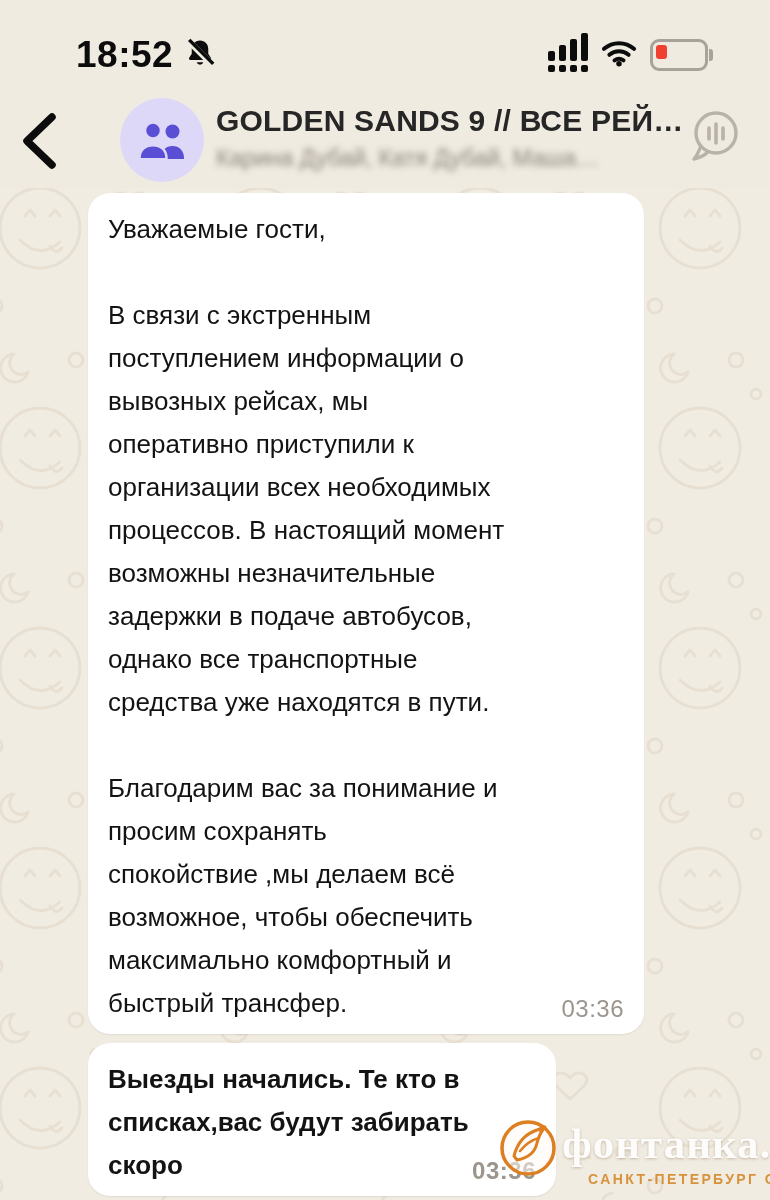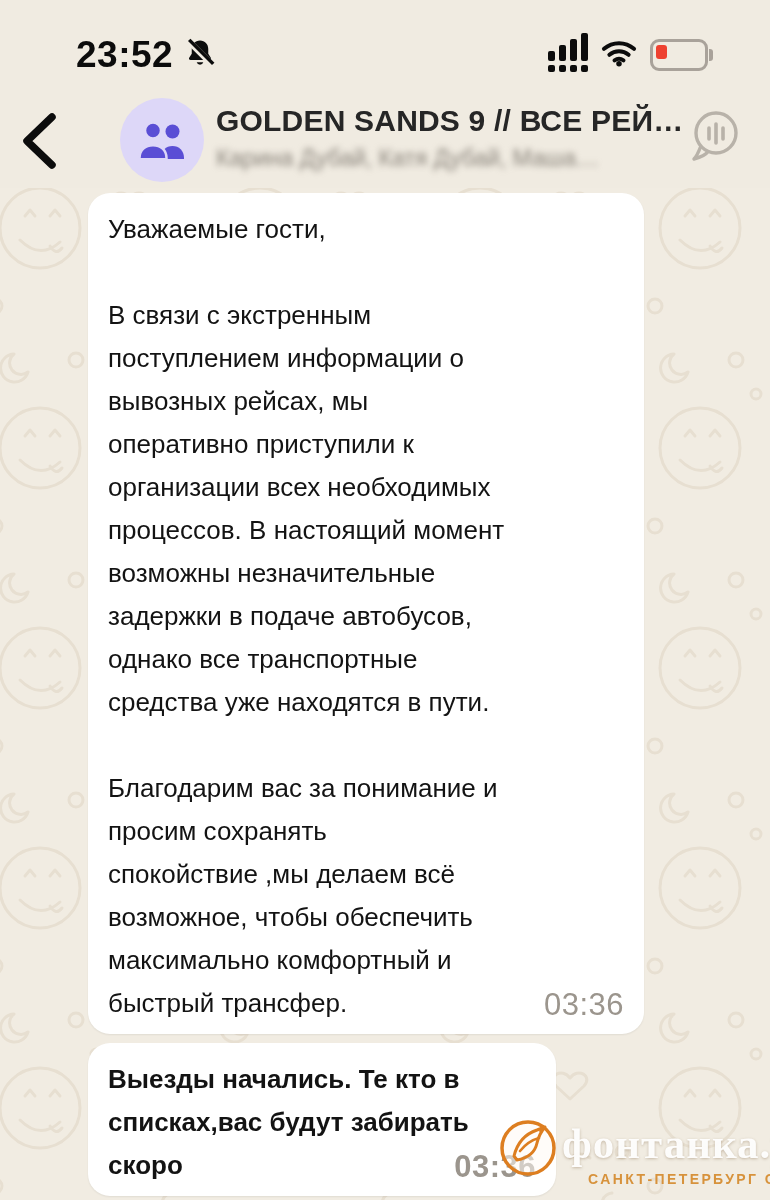--- a/index.html
+++ b/index.html
@@ -38,21 +38,21 @@
     box-shadow:0 1px 2px rgba(0,0,0,.07);
     width:max-content;max-width:648px;
   }
   .bubble-1{min-width:556px;}
   .bubble-2{min-width:468px;margin-top:9px;font-weight:bold;}
   .msg-text{
     white-space:pre-line;font-size:26px;line-height:43px;color:#131313;
     padding:15px 22px 9px 20px;
   }
   .msg-time{
-    position:absolute;right:20px;bottom:11px;font-size:31px;color:#9b958d;letter-spacing:.5px;
+    position:absolute;right:20px;bottom:11px;font-size:24px;color:#9b958d;letter-spacing:.5px;
   }
   
   .watermark{position:absolute;left:496px;top:1116px;z-index:6;display:flex;align-items:flex-start;pointer-events:none;}
   .wm-logo{flex:0 0 auto;}
   .wm-text{margin-left:2px;margin-top:6px;}
   .wm-title{
     font-family:"Liberation Serif","DejaVu Serif",serif;font-weight:700;font-size:43px;line-height:1;
     color:rgba(255,255,255,.95);letter-spacing:1px;text-shadow:0 1px 3px rgba(140,115,85,.45);white-space:nowrap;
   }
   .wm-sub{
@@ -401,21 +401,21 @@
         <circle cx="96" cy="202" r="7"></circle>
         <path d="M176 166 q-14 8 -10 24 q16 2 22 -12 q4 -12 -12 -12 z m6 -2 q2 -8 10 -9"></path>
         <path d="M196 196 q-10 6 -6 17 q12 1 15 -9 q2 -9 -9 -8 z m4 -2 q2 -6 8 -7"></path>
         <path d="M34 196 a14 14 0 1 0 14 18 a11 11 0 0 1 -14 -18 z"></path>
         <path d="M150 120 q10 -8 20 0"></path>
       </g>
     </svg>
 
   <div class="header">
     <div class="status-bar">
-      <span class="status-time">23:52</span>
+      <span class="status-time">18:52</span>
       <span class="bell">
         <svg width="36" height="36" viewBox="0 0 24 24">
           <path d="M12 3c-3.3 0-5.5 2.4-5.5 5.6v3.2L4.8 14.5c-.4.7 0 1.5.9 1.5h12.6c.9 0 1.3-.8.9-1.5l-1.7-2.7V8.6C17.5 5.4 15.3 3 12 3z" fill="#0c0c0c"></path>
           <path d="M9.8 17.5a2.3 2.3 0 0 0 4.4 0z" fill="#0c0c0c"></path>
           <line x1="4.2" y1="3.2" x2="20.2" y2="19.2" stroke="#f0ebe1" stroke-width="4"></line>
           <line x1="4.8" y1="2.6" x2="20.8" y2="18.6" stroke="#0c0c0c" stroke-width="2.3"></line>
         </svg>
       </span>
       <span class="status-right">
         <span class="signal">

